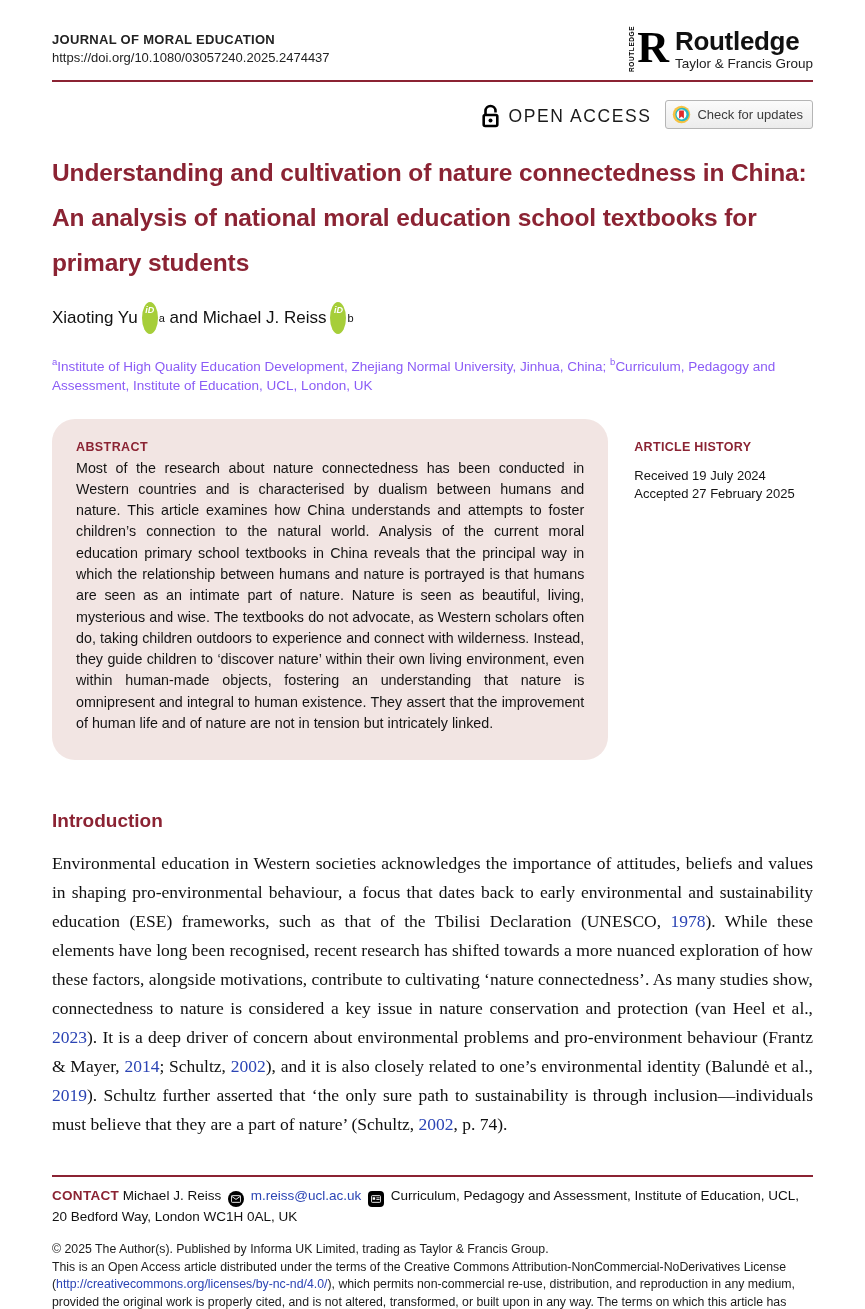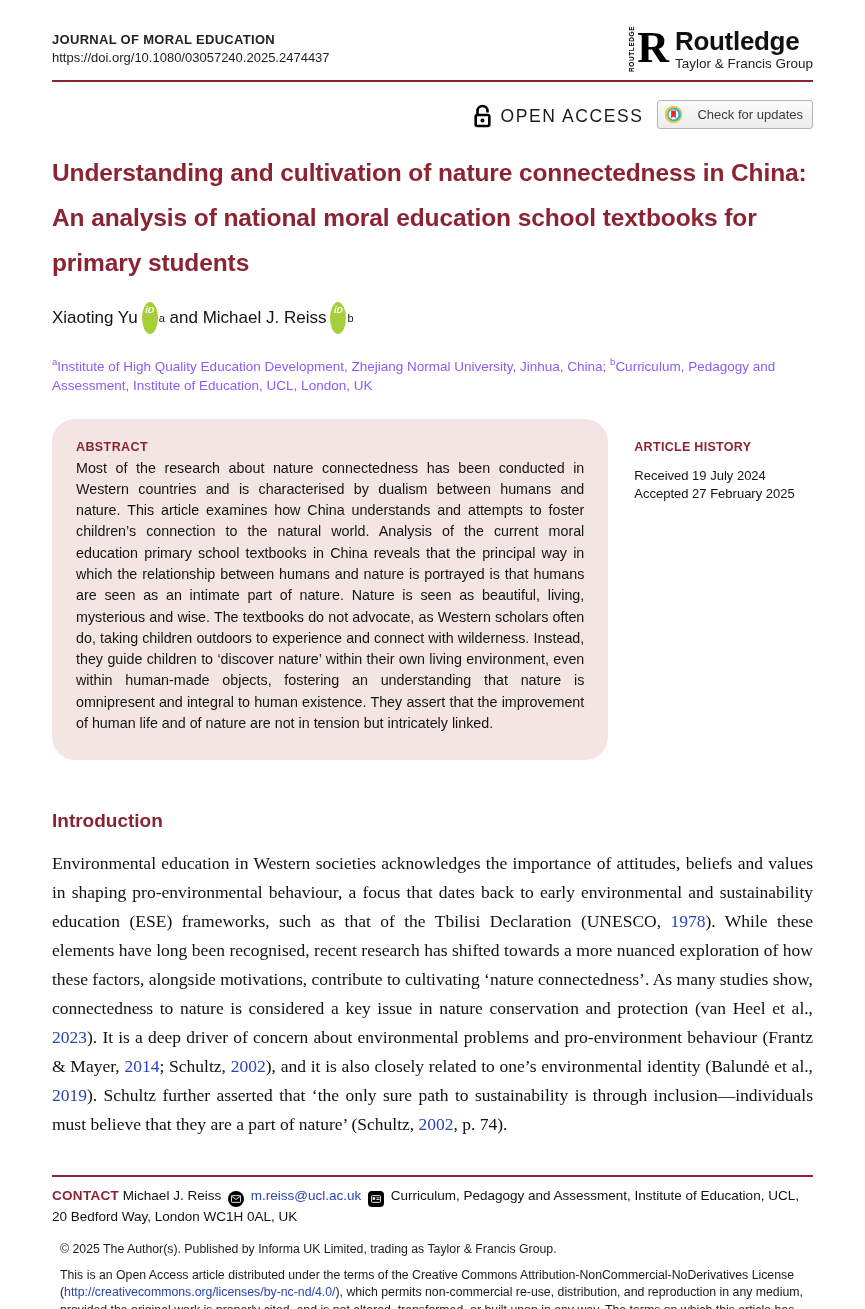--- a/index.html
+++ b/index.html
@@ -34,21 +34,21 @@
   .pub-words{display:flex;flex-direction:column;justify-content:center;}
   .pub-name{font-size:26px;font-weight:600;color:#111;line-height:28px;letter-spacing:-.3px;}
   .pub-group{font-size:13.5px;color:#222;margin-top:1px;}
   .head-rule{border:none;border-top:2px solid var(--maroon);margin-top:8px;}
 
   
   .access-row{display:flex;justify-content:flex-end;align-items:flex-end;gap:14px;margin-top:13px;height:34px;}
   .oa-wrap{display:flex;align-items:center;gap:7px;}
   .oa-label{font-size:17.5px;letter-spacing:1.6px;color:#1a1a1a;font-weight:500;}
   .check-btn{
-    display:flex;align-items:center;gap:14px;
+    display:flex;align-items:center;gap:6px;
     border:1px solid #b5b5b5;border-radius:3px;
     background:linear-gradient(#fbfbfb,#ececec);
     padding:4px 9px 4px 6px;font-size:13px;color:#3c3c3c;cursor:pointer;
   }
 
   
   .title{
     margin-top:21px;font-size:24.5px;line-height:45px;font-weight:700;color:var(--maroon);
     letter-spacing:-.1px;
   }
@@ -80,21 +80,21 @@
   
   .foot-rule{border:none;border-top:2px solid var(--maroon);margin-top:36px;}
   .contact{margin-top:9px;font-size:13.5px;line-height:20px;color:#111;}
   .contact-label{font-weight:700;color:var(--maroon);letter-spacing:.3px;}
   .contact .inline-link{color:var(--link);}
   .round-icon{display:inline-flex;width:16px;height:16px;border-radius:50%;background:#000;
     align-items:center;justify-content:center;vertical-align:-3px;margin:0 3px;}
   .square-icon{display:inline-flex;width:16px;height:16px;border-radius:4px;background:#000;
     align-items:center;justify-content:center;vertical-align:-3px;margin:0 3px;}
   .copyright{margin-top:14px;font-size:12.3px;line-height:17.4px;color:#1b1b1b;}
-  .copyright p{margin:8px;}
+  .copyright p{margin:0;}
 </style>
 </head>
 <body>
 
 <div class="page">
 
   <div class="masthead">
     <div class="journal-block">
       <div class="journal-name">JOURNAL OF MORAL EDUCATION</div>
       <div class="journal-doi">https://doi.org/10.1080/03057240.2025.2474437</div>

